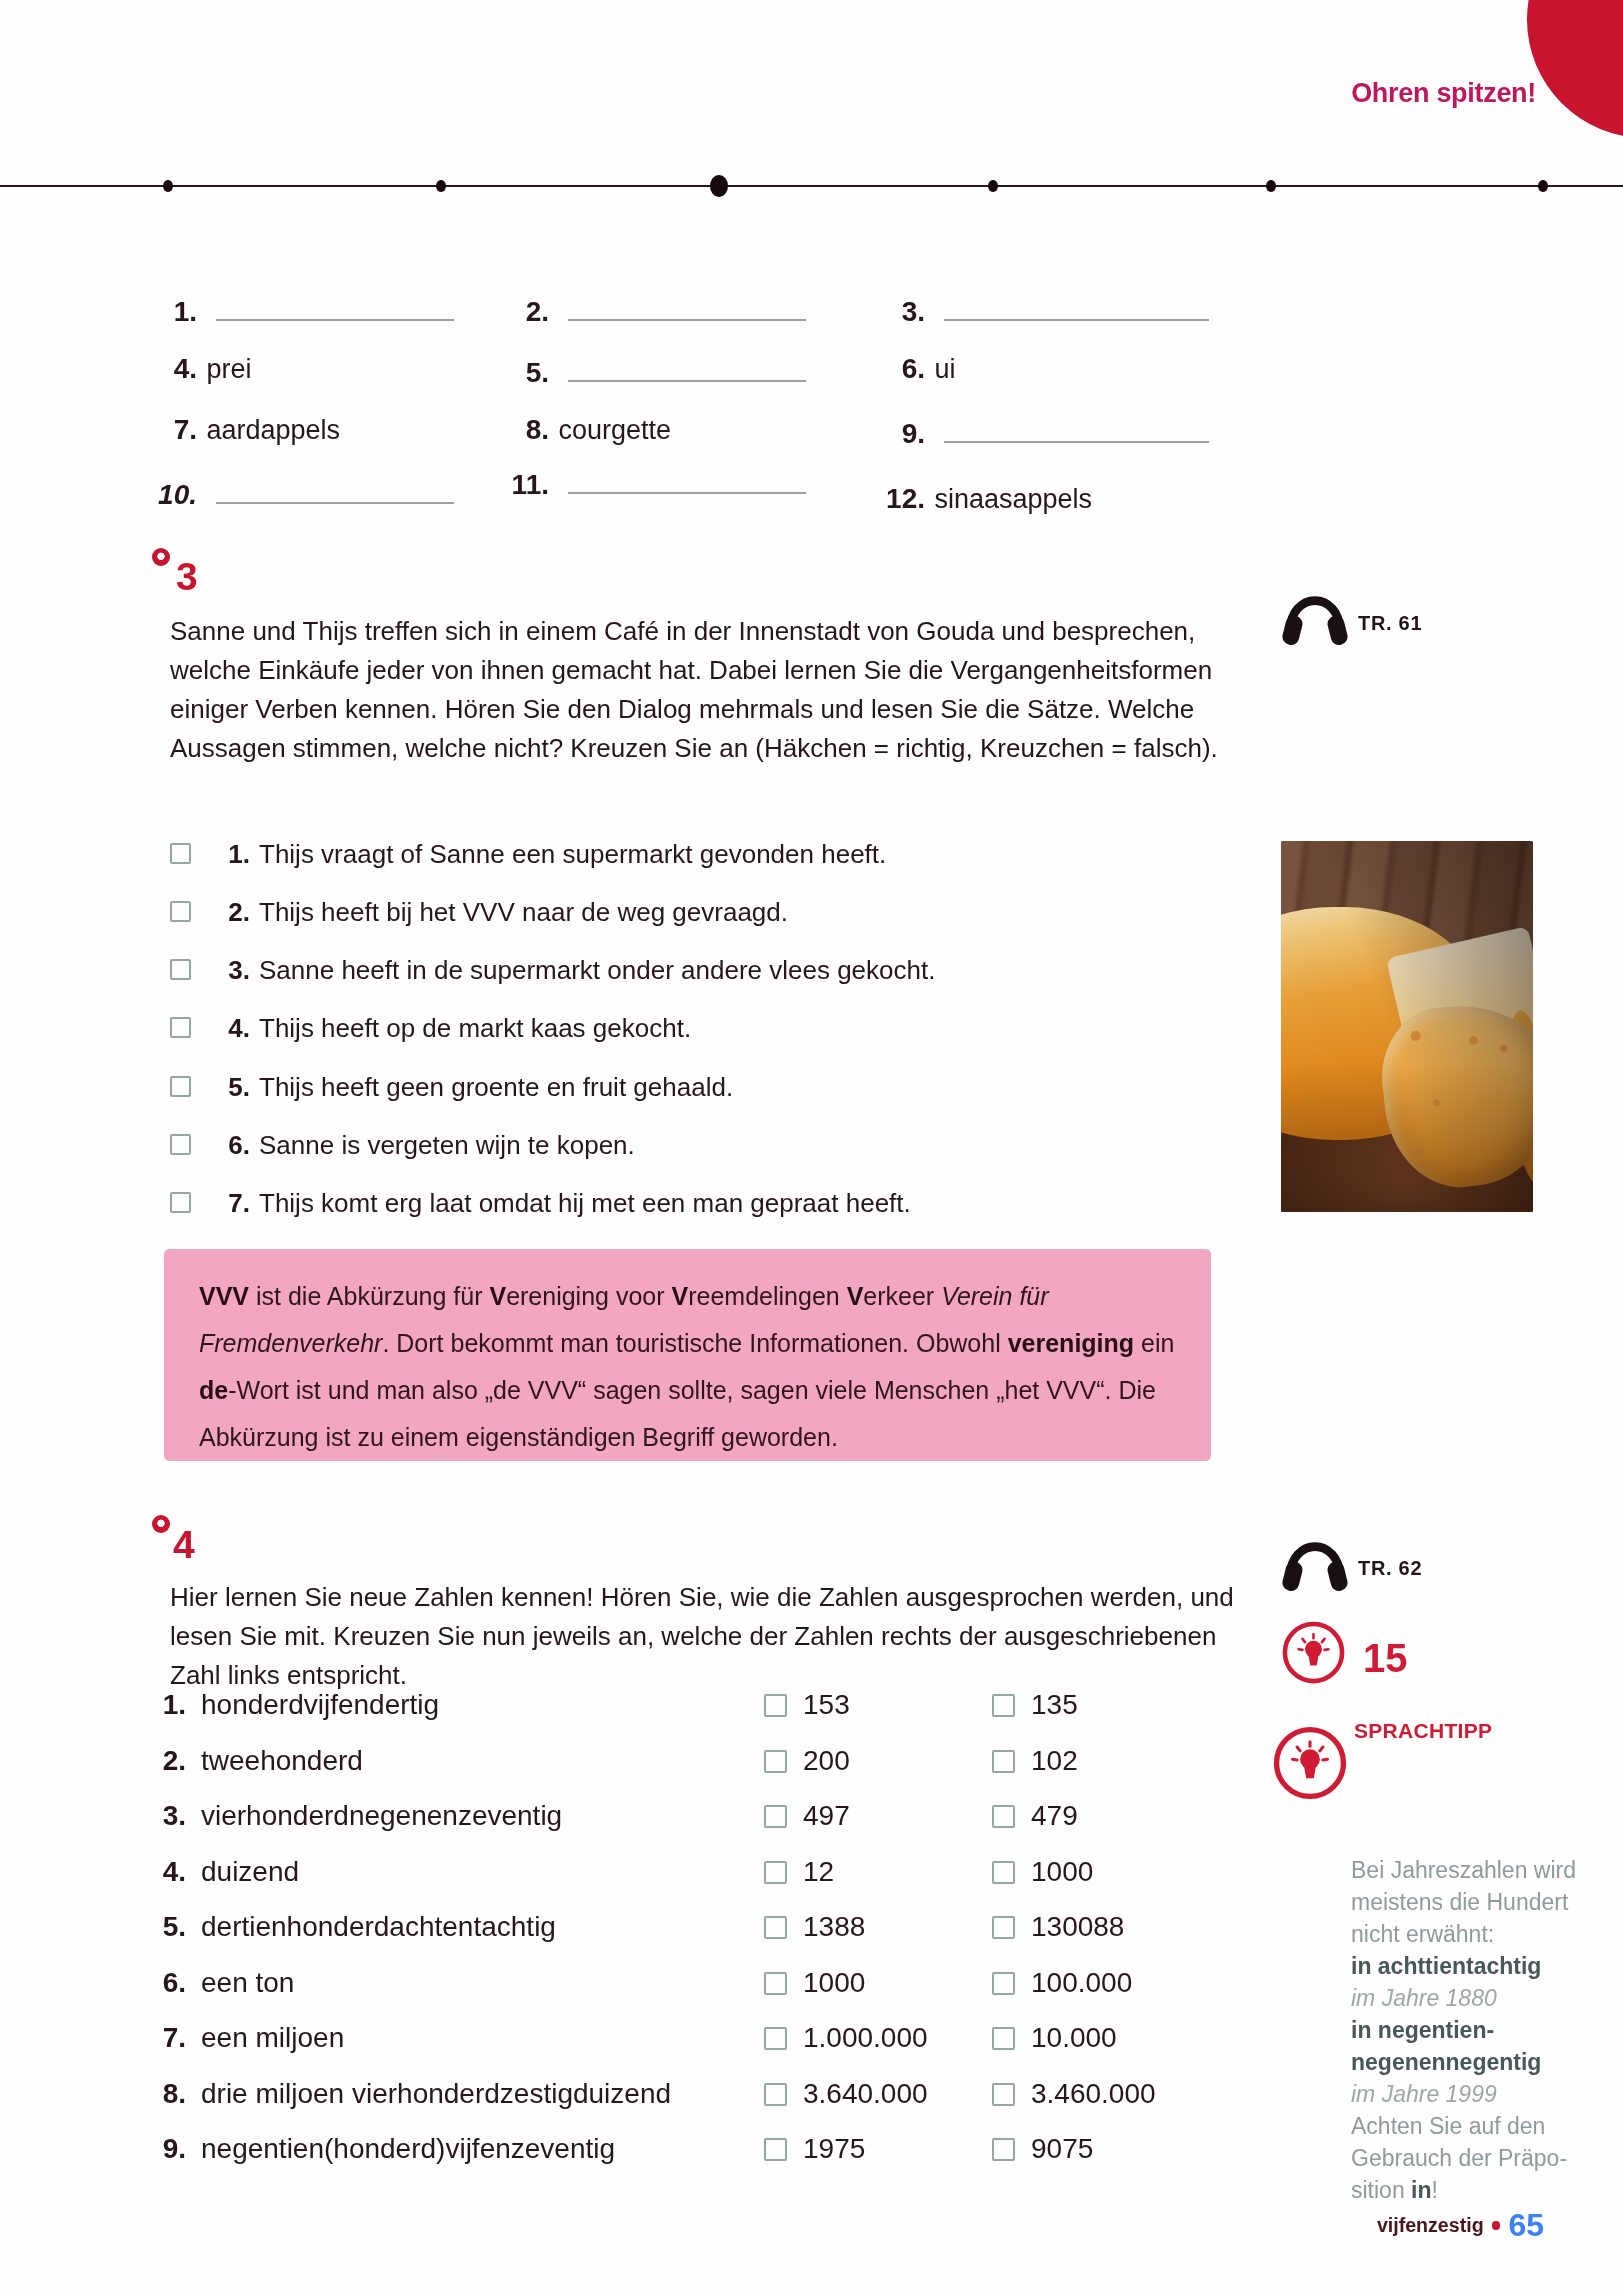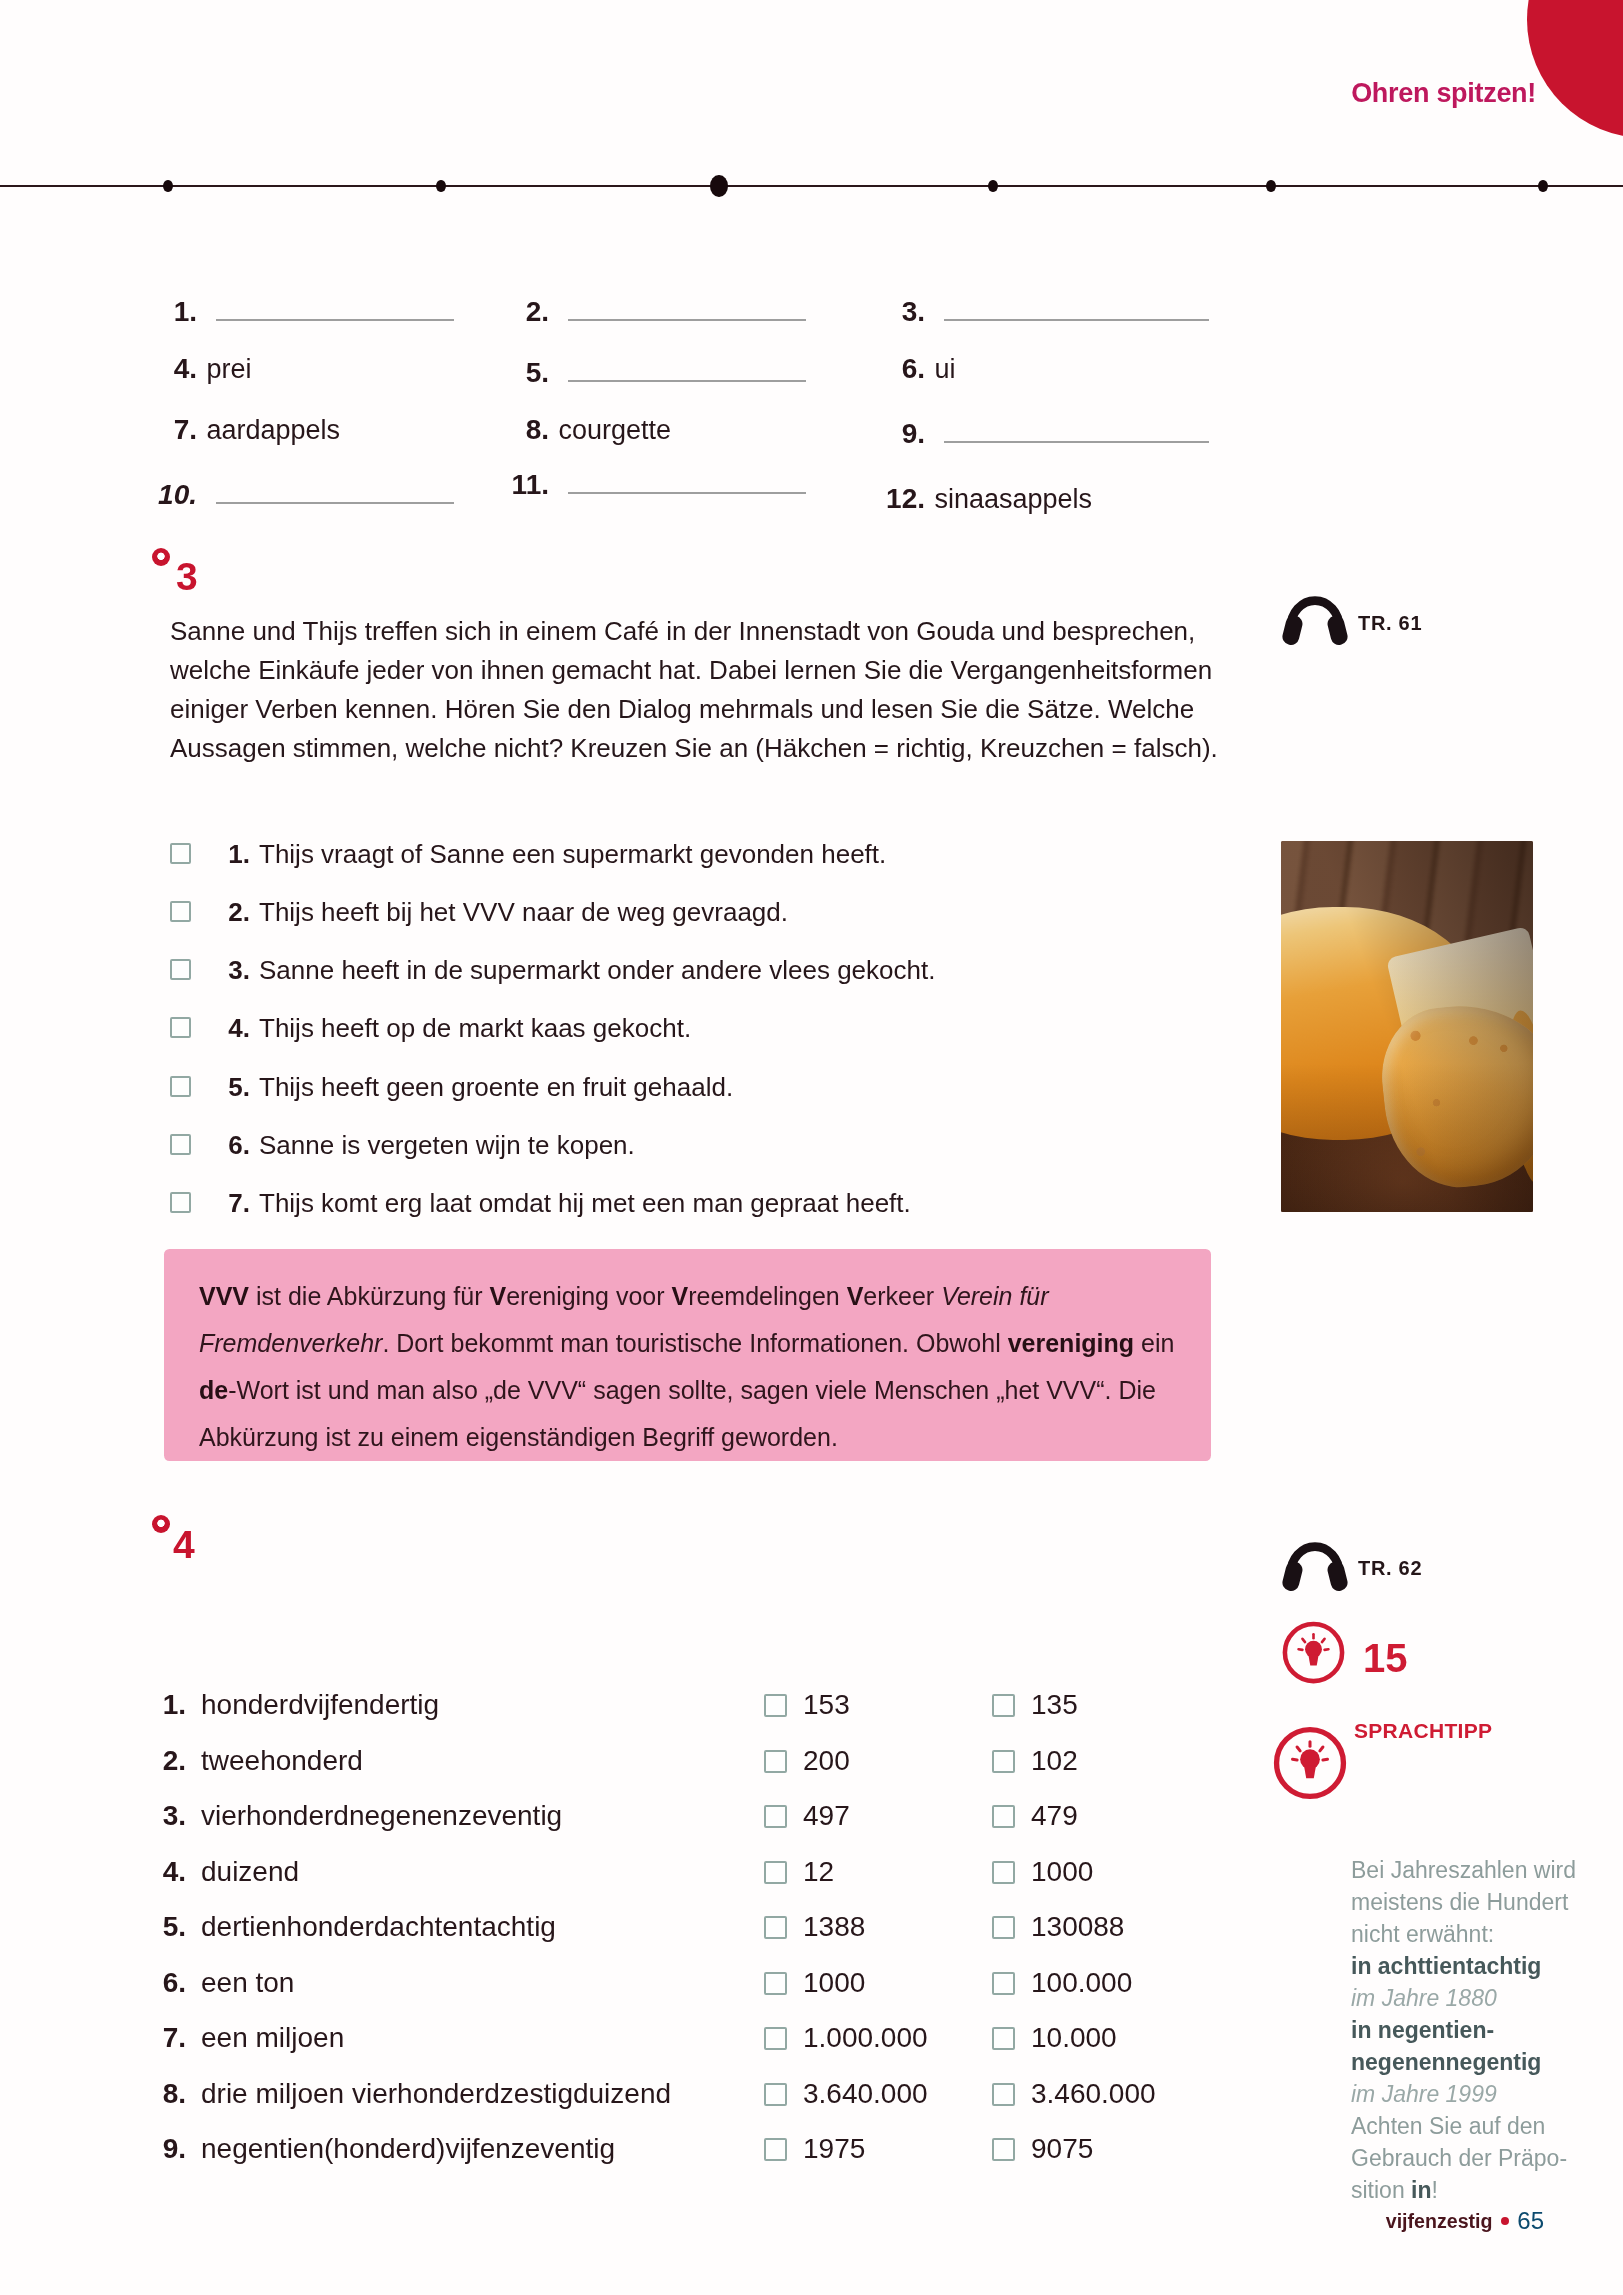--- a/index.html
+++ b/index.html
@@ -49,21 +49,21 @@
   .tip-ref{position:absolute;font-size:40px;font-weight:bold;color:#cf1b33;}
   .sprachtipp-title{position:absolute;font-size:21px;font-weight:bold;color:#cf1b33;letter-spacing:0.3px;}
   .sprachtipp-text{position:absolute;left:1351px;top:1810px;width:338px;font-size:23px;line-height:32px;color:#8d9c9b;margin-top:44px;}
   .st-line{display:block;}
   .st-b{font-weight:bold;color:#46585a;}
   .st-i{font-style:italic;color:#9aa8a7;}
   
   .footer{position:absolute;top:2207px;right:80px;font-size:19.6px;color:#4a151d;white-space:nowrap;display:flex;align-items:center;gap:8px;}
   .footer-word{font-weight:bold;color:#4a151d;}
   .footer-dot{display:inline-block;width:8.8px;height:8.8px;border-radius:50%;background:#c8142e;}
-  .footer-page{font-size:24px;font-weight:normal;color:#0c4a6e;}
+  .footer-page{font-size:32px;font-weight:bold;color:#3b82f6;}
   
   .photo{position:absolute;left:1281px;top:841px;width:252px;height:371px;overflow:hidden;border-radius:2px;background:#5d3c2a;}
   .photo .wood{position:absolute;left:-13.5px;top:-13.5px;right:-13.5px;bottom:-13.5px;
     background:repeating-linear-gradient(97deg,#7b5740 0 37px,#5f3e2b 37px 43px,#6f4c37 43px 81px,#523522 81px 86px);
     filter:blur(2px);}
   .photo .shade{position:absolute;inset:0;background:linear-gradient(250deg,rgba(28,14,8,0.55),rgba(28,14,8,0.05) 55%),linear-gradient(0deg,rgba(25,10,5,0.35),transparent 40%);}
   .photo .plate{position:absolute;left:-47px;top:260px;width:338px;height:203px;border-radius:50%;
     background:radial-gradient(ellipse at 50% 40%,#7a4525,#4a2713 72%);filter:blur(1.4px);}
   .photo .wheel{position:absolute;left:-91px;top:66px;width:298px;height:233px;border-radius:48%;
     background:linear-gradient(170deg,#fdf0cf 0%,#f8cf7e 16%,#f2a83c 38%,#e88d1d 68%,#d87a12 100%);filter:blur(0.7px);}
@@ -194,20 +194,21 @@
     <div class="wedge"></div>
     <div class="shade"></div>
   </div>
 
   <div class="infobox">
     <div class="infobox-text"><span class="ib-b">VVV</span><span> ist die Abkürzung für </span><span class="ib-b">V</span><span>ereniging voor </span><span class="ib-b">V</span><span>reemdelingen </span><span class="ib-b">V</span><span>erkeer </span><span class="ib-i">Verein für Fremdenverkehr</span><span>. Dort bekommt man touristische Informationen. Obwohl </span><span class="ib-b">vereniging</span><span> ein </span><span class="ib-b">de</span><span>-Wort ist und man also „de VVV“ sagen sollte, sagen viele Menschen „het VVV“. Die Abkürzung ist zu einem eigenständigen Begriff geworden.</span></div>
   </div>
 
   <div class="sec-marker" style="left:152px;top:1515px;"></div>
   <div class="sec-num" style="left:173px;top:1525px;">4</div>
+  <div class="intro" style="left:170px;top:1578px;">Hier lernen Sie neue Zahlen kennen! Hören Sie, wie die Zahlen ausgesprochen werden, und lesen Sie mit. Kreuzen Sie nun jeweils an, welche der Zahlen rechts der ausgeschriebenen Zahl links entspricht.</div>
 
   <div class="icon" style="left:1281px;top:1521px;">
     <svg width="68" height="74" viewBox="0 0 100 110">
       <path d="M14 78 a36 40 0 0 1 72 0" fill="none" stroke="#191014" stroke-width="13"></path>
       <rect x="4" y="60" width="25" height="44" rx="12" fill="#191014" transform="rotate(14 16 82)"></rect>
       <rect x="71" y="60" width="25" height="44" rx="12" fill="#191014" transform="rotate(-14 84 82)"></rect>
     </svg>
   </div>
   <div class="audio-label" style="left:1358px;top:1557px;">TR. 62</div>
 

